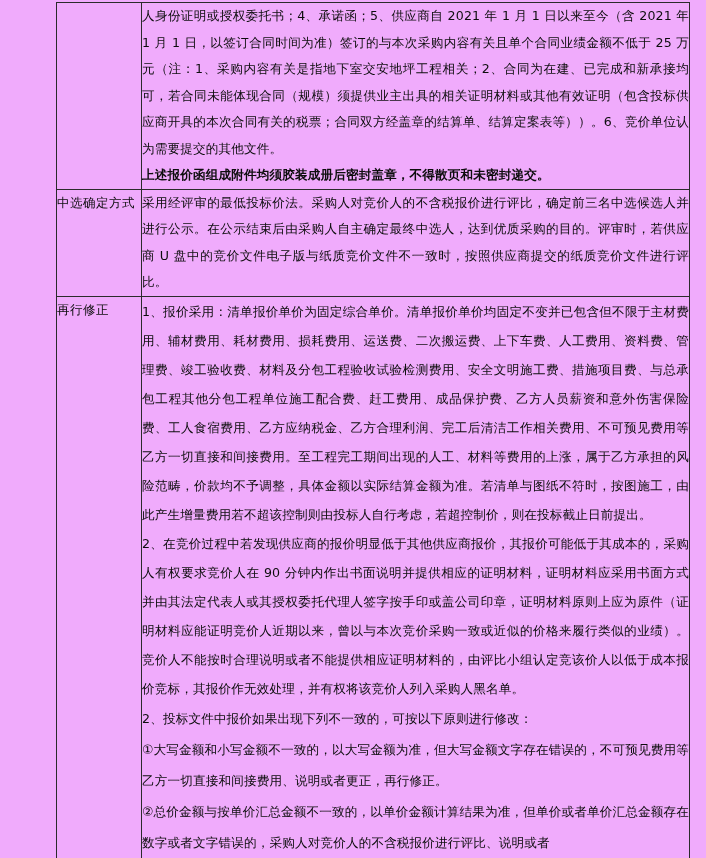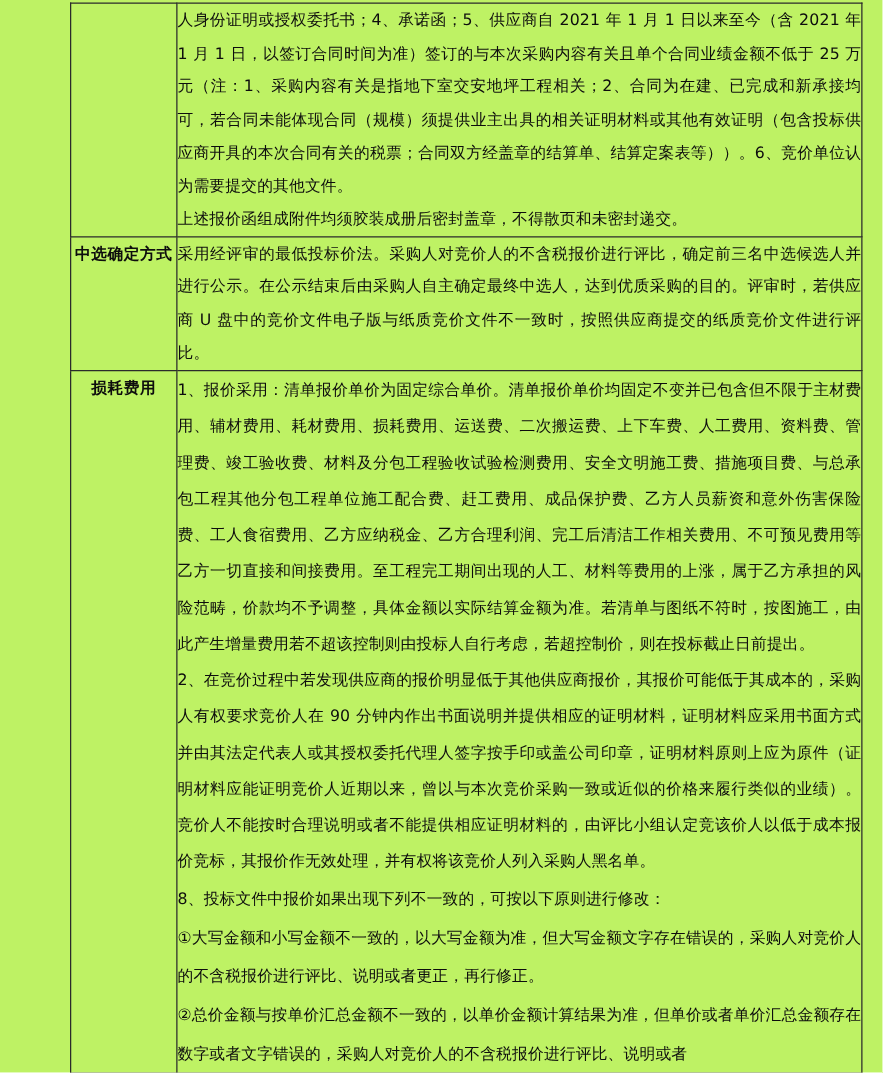--- a/index.html
+++ b/index.html
@@ -13,59 +13,57 @@
     font-family: "DejaVu Sans", "Liberation Sans", sans-serif;
     color: #111111;
     position: relative;
     overflow: hidden;
   }
   .page {
     position: absolute;
     left: 0; top: 0;
     width: 706px;
     height: 858px;
-    background: #bef264;
+    background: #f0abfc;
   }
   table.doc {
     position: absolute;
     left: 56px;
     top: 2px;
     width: 634px;
     border-collapse: collapse;
     table-layout: fixed;
   }
   table.doc td {
     border: 1px solid #2b2b2b;
     vertical-align: top;
     padding: 0;
   }
   td.labelcell {
     width: 84px;
-    text-align: center;
     font-size: 12.5px;
     line-height: 2.1;
     letter-spacing: 0.5px;
     padding: 6px 6px 6px 6px;
     color: #0d0d0d;
-    font-weight: bold;
   }
   td.bodycell {
     padding: 3px 8px 5px 7px;
   }
   .para {
     font-size: 12.6px;
     line-height: 26.5px;
     text-align: justify;
     text-justify: inter-ideograph;
     color: #0d0d0d;
     margin: 0;
     letter-spacing: 0.15px;
   }
   .para.bold {
-    font-weight: normal;
+    font-weight: bold;
   }
   .para + .para {
     margin-top: 0;
   }
   .labelcell .lbl-line {
     display: block;
   }
   
   .loose {
     line-height: 31px;
@@ -95,26 +93,26 @@
         <td class="labelcell">
           <span class="lbl-line">中选确定方式</span>
         </td>
         <td class="bodycell">
           <p class="para">采用经评审的最低投标价法。采购人对竞价人的不含税报价进行评比，确定前三名中选候选人并进行公示。在公示结束后由采购人自主确定最终中选人，达到优质采购的目的。评审时，若供应商 U 盘中的竞价文件电子版与纸质竞价文件不一致时，按照供应商提交的纸质竞价文件进行评比。</p>
         </td>
       </tr>
 
       <tr>
         <td class="labelcell">
-          <span class="lbl-line">损耗费用</span>
+          <span class="lbl-line">再行修正</span>
         </td>
         <td class="bodycell">
           <p class="para medium">1、报价采用：清单报价单价为固定综合单价。清单报价单价均固定不变并已包含但不限于主材费用、辅材费用、耗材费用、损耗费用、运送费、二次搬运费、上下车费、人工费用、资料费、管理费、竣工验收费、材料及分包工程验收试验检测费用、安全文明施工费、措施项目费、与总承包工程其他分包工程单位施工配合费、赶工费用、成品保护费、乙方人员薪资和意外伤害保险费、工人食宿费用、乙方应纳税金、乙方合理利润、完工后清洁工作相关费用、不可预见费用等乙方一切直接和间接费用。至工程完工期间出现的人工、材料等费用的上涨，属于乙方承担的风险范畴，价款均不予调整，具体金额以实际结算金额为准。若清单与图纸不符时，按图施工，由此产生增量费用若不超该控制则由投标人自行考虑，若超控制价，则在投标截止日前提出。</p>
           <p class="para medium">2、在竞价过程中若发现供应商的报价明显低于其他供应商报价，其报价可能低于其成本的，采购人有权要求竞价人在 90 分钟内作出书面说明并提供相应的证明材料，证明材料应采用书面方式并由其法定代表人或其授权委托代理人签字按手印或盖公司印章，证明材料原则上应为原件（证明材料应能证明竞价人近期以来，曾以与本次竞价采购一致或近似的价格来履行类似的业绩）。竞价人不能按时合理说明或者不能提供相应证明材料的，由评比小组认定竞该价人以低于成本报价竞标，其报价作无效处理，并有权将该竞价人列入采购人黑名单。</p>
-          <p class="para loose">8、投标文件中报价如果出现下列不一致的，可按以下原则进行修改：</p>
-          <p class="para loose">①大写金额和小写金额不一致的，以大写金额为准，但大写金额文字存在错误的，采购人对竞价人的不含税报价进行评比、说明或者更正，再行修正。</p>
+          <p class="para loose">2、投标文件中报价如果出现下列不一致的，可按以下原则进行修改：</p>
+          <p class="para loose">①大写金额和小写金额不一致的，以大写金额为准，但大写金额文字存在错误的，不可预见费用等乙方一切直接和间接费用、说明或者更正，再行修正。</p>
           <p class="para loose">②总价金额与按单价汇总金额不一致的，以单价金额计算结果为准，但单价或者单价汇总金额存在数字或者文字错误的，采购人对竞价人的不含税报价进行评比、说明或者</p>
         </td>
       </tr>
 
     </tbody>
   </table>
 </div>
 
 </body></html>

